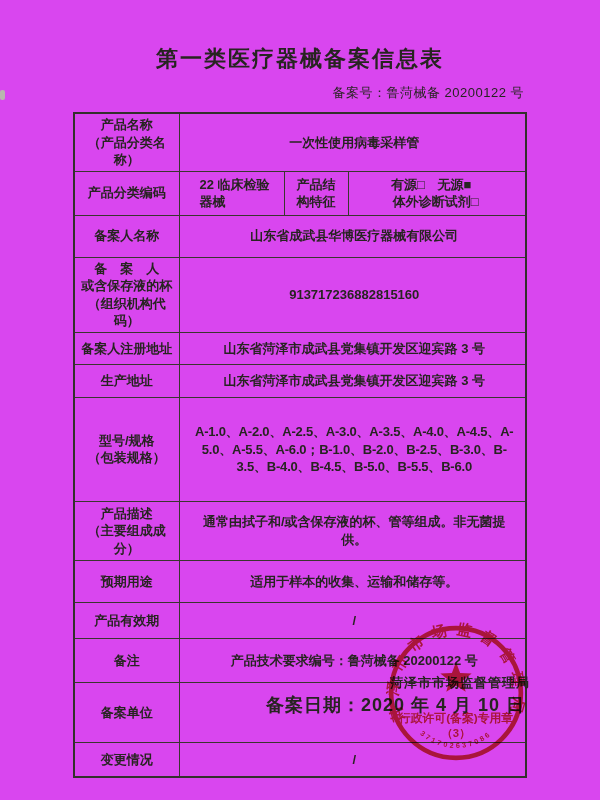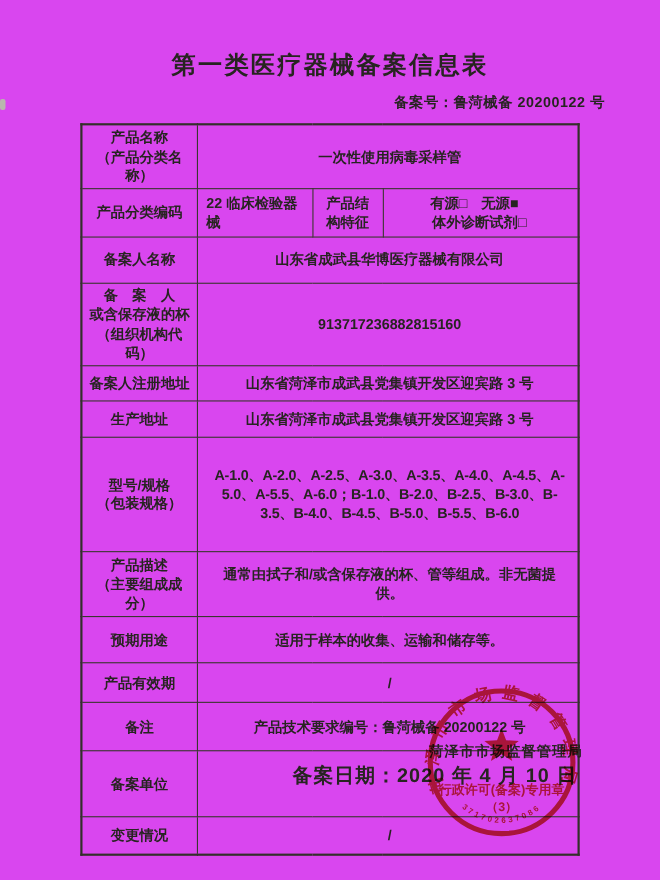--- a/index.html
+++ b/index.html
@@ -12,35 +12,35 @@
   }
   .scan-mark {
     position:absolute; left:0; top:90px; width:5px; height:10px;
     background:#b9b5ae; border-radius:2px;
   }
   .title {
     position:absolute; top:44px; left:0; width:100%;
     text-align:center; font-size:22px; font-weight:700; letter-spacing:2px;
   }
   .record-no {
-    position:absolute; top:84px; right:50px;
-    font-size:13px; font-weight:700; letter-spacing:.5px;
+    position:absolute; top:84px; right:76px;
+    font-size:13px; font-weight:400; letter-spacing:.5px;
   }
   table.form {
     position:absolute; left:73px; top:112px; width:454px;
     border-collapse:collapse; table-layout:fixed;
     border:2px solid #33302b;
   }
   table.form td {
     border:1.4px solid #3a362f; vertical-align:middle;
     font-size:13px; font-weight:700; line-height:1.35;
   }
   td.lbl { text-align:center; padding:2px 2px; font-size:12.5px;margin-top:24px; }
   td.val { text-align:center; padding:3px 8px 3px 12px; }
-  td.val-sm { text-align:left; padding:3px 4px 3px 8px; font-size:12.5px; }
+  td.val-sm { text-align:left; padding:3px 4px 3px 20px; font-size:12.5px; }
   .models-val { font-size:12px; letter-spacing:-.2px; line-height:1.5; }
   .opt { white-space:nowrap; margin-right:9px; }
   .opt:last-child { margin-right:0; }
   .box { font-size:13px; }
   .authority-line {
     position:absolute; top:674px; right:70px;
     font-size:13px; font-weight:700; letter-spacing:1px; z-index:1;
   }
   .date-line {
     position:absolute; top:693px; right:75px;

